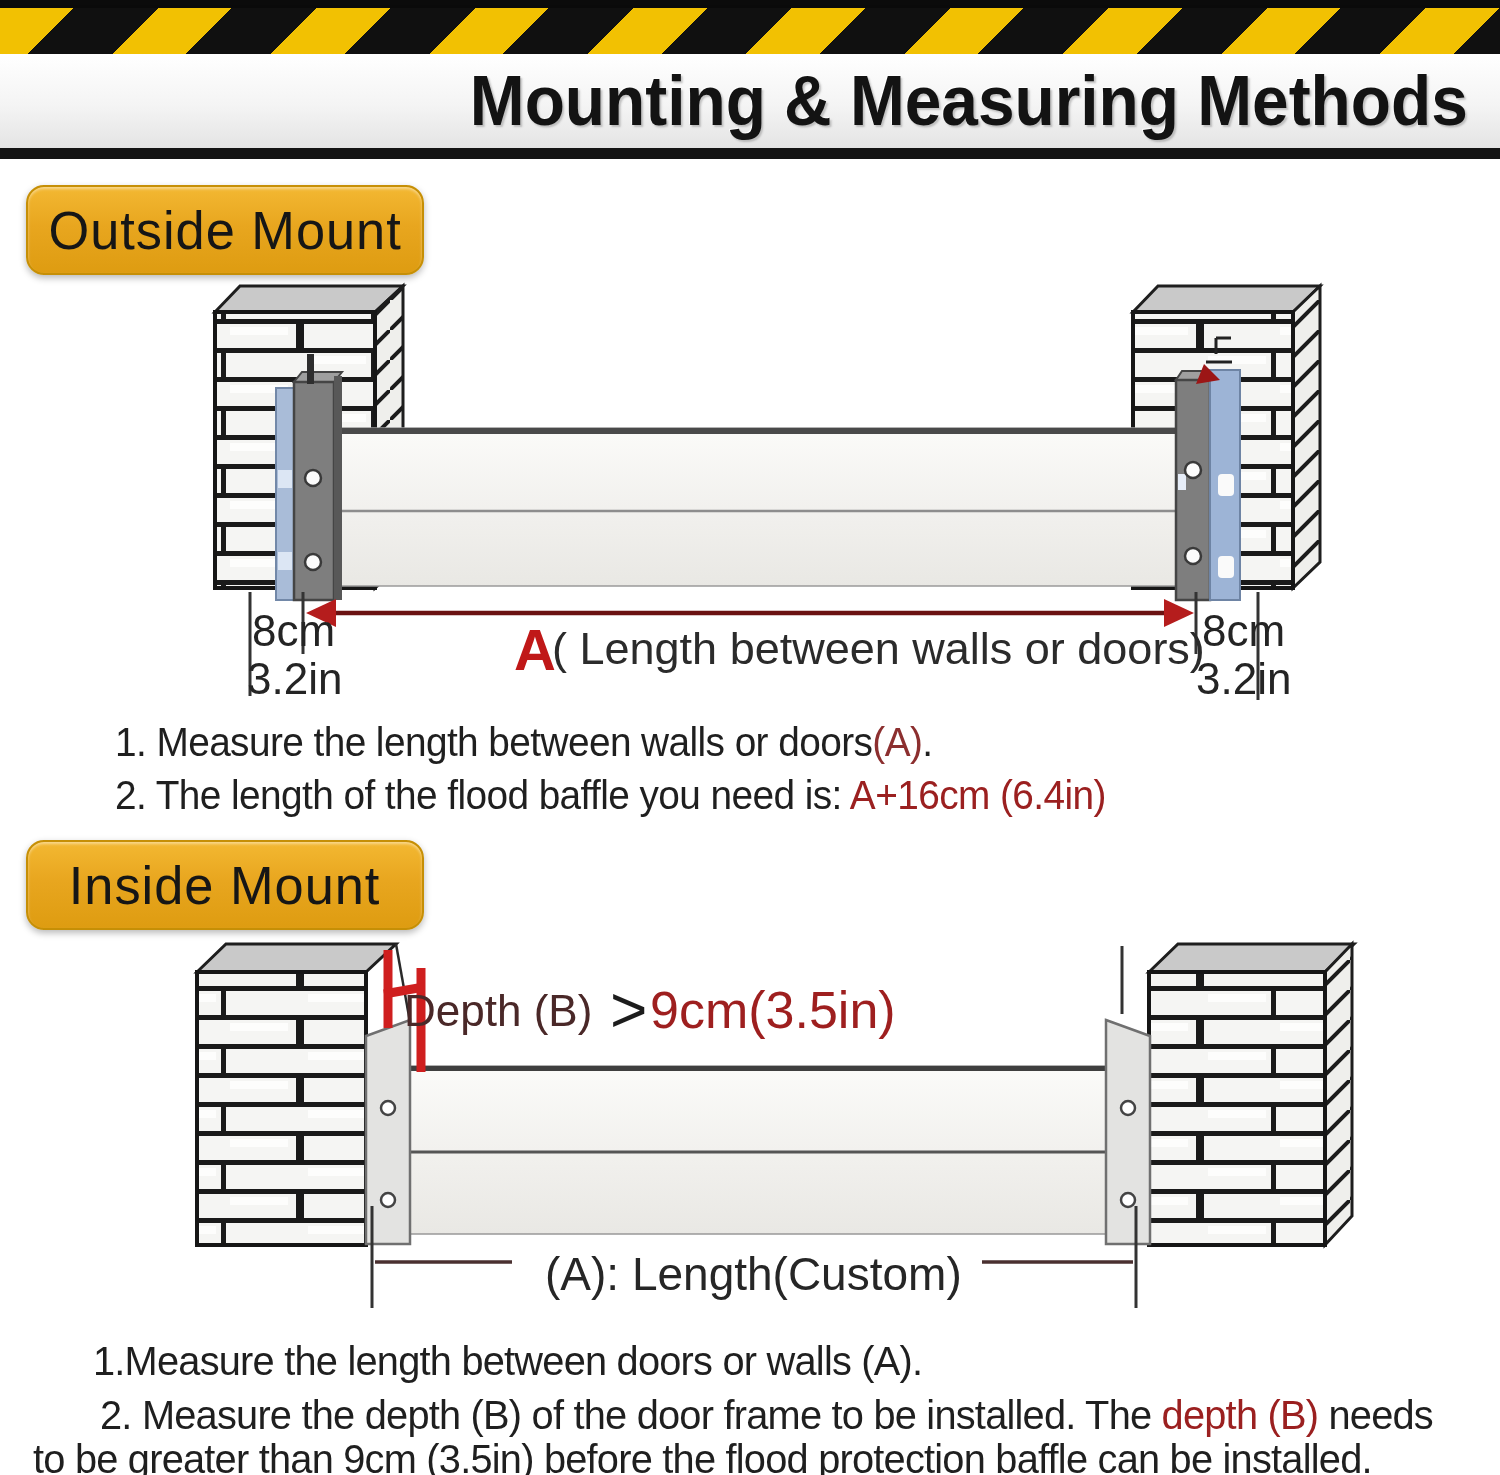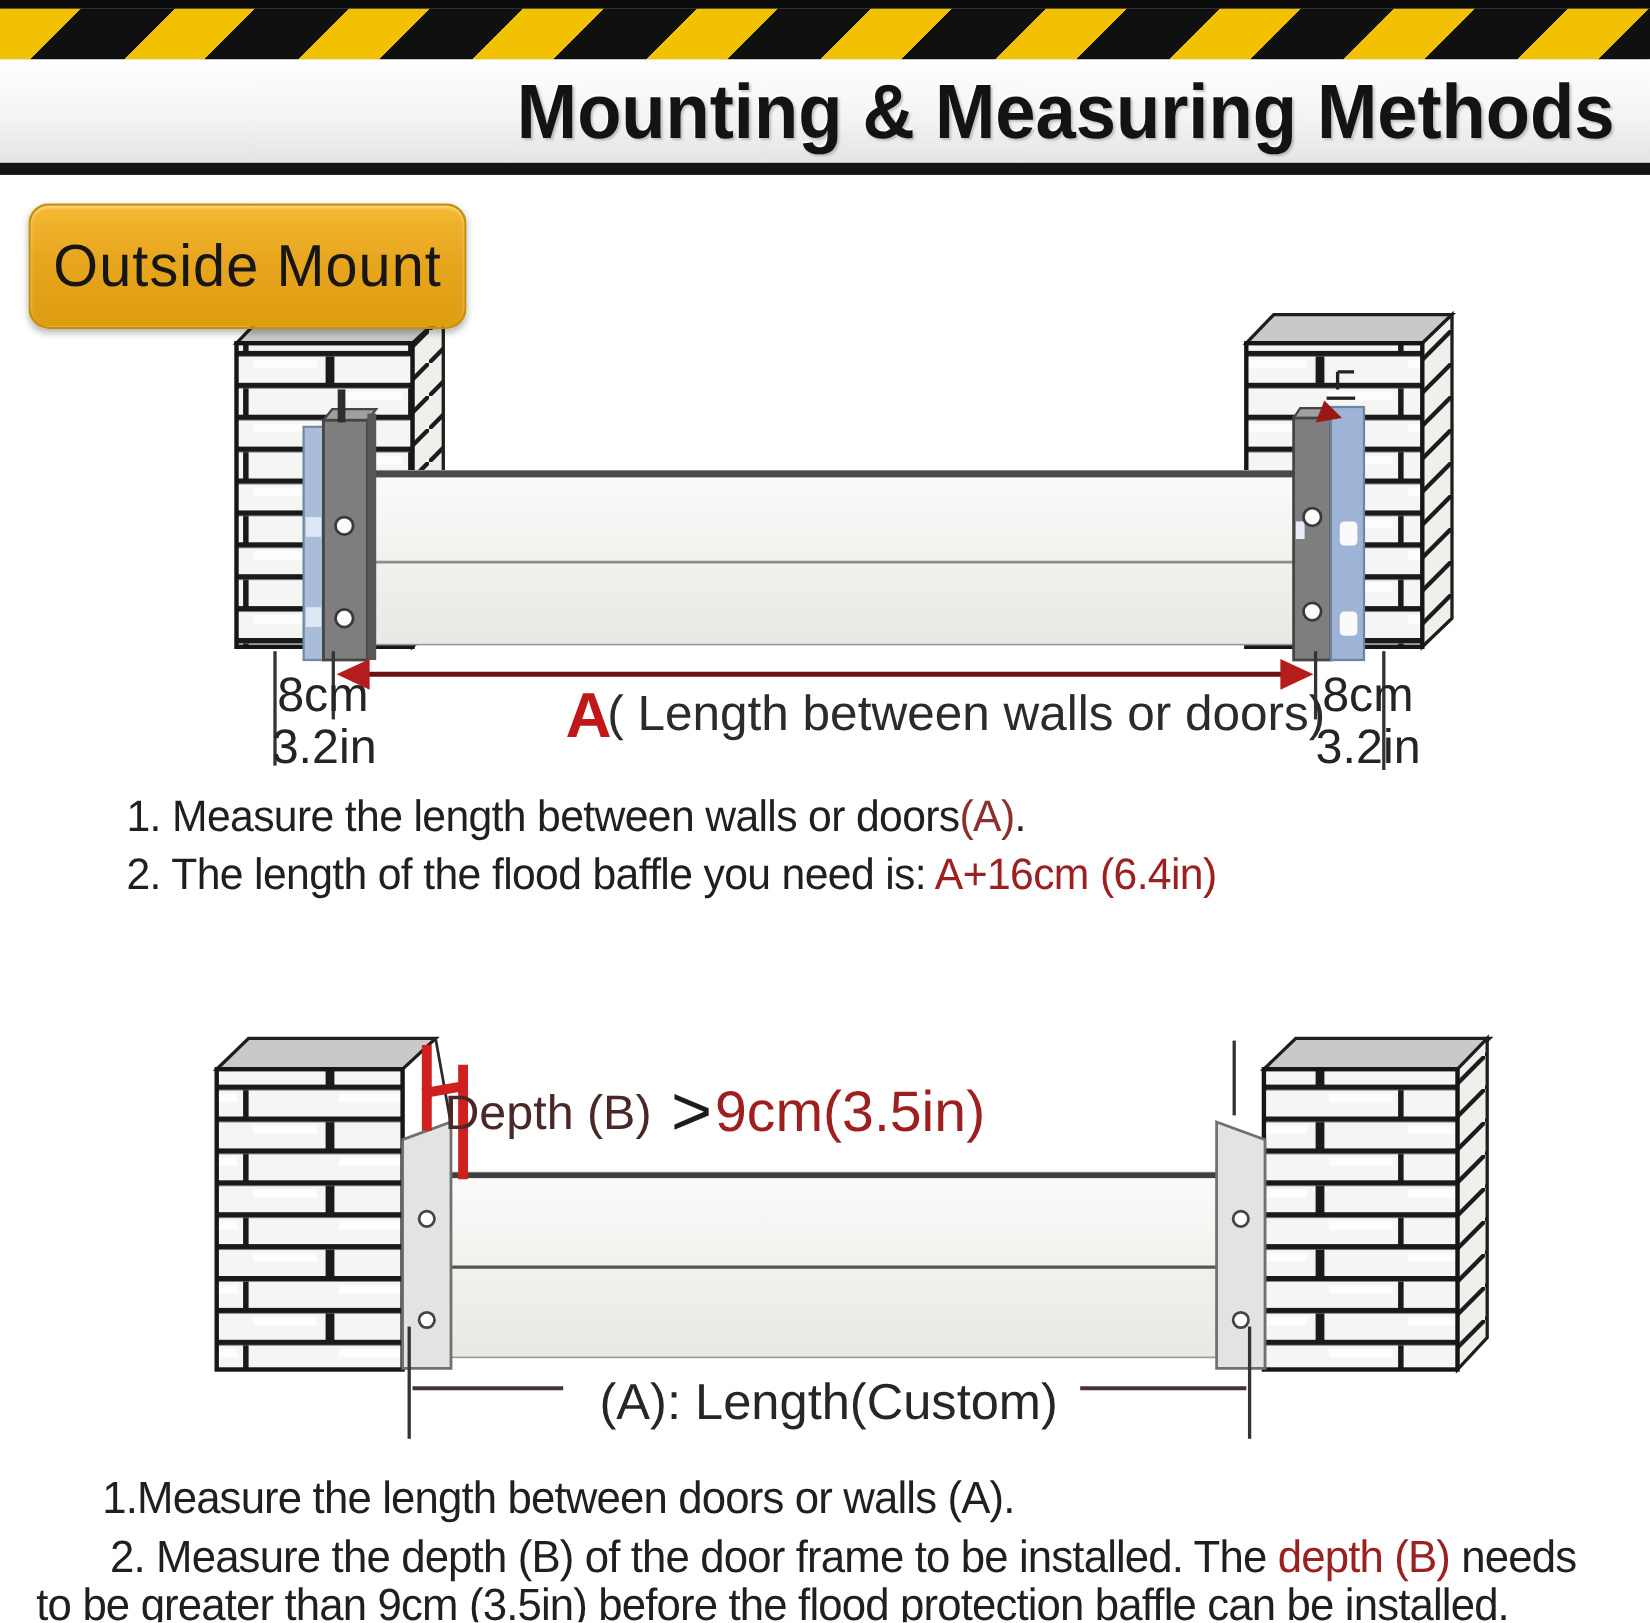--- a/index.html
+++ b/index.html
@@ -27,21 +27,21 @@
     box-shadow:0 2px 4px rgba(0,0,0,.35);}
   .hdr-banner{position:absolute;left:0;top:54px;width:1500px;height:94px;z-index:3;
     background:linear-gradient(180deg,#ffffff 0%,#f4f4f4 55%,#e4e4e4 100%);
     display:flex;align-items:center;justify-content:flex-end;}
   .hdr-title{font-size:70px;font-weight:700;color:#131313;letter-spacing:0;
     transform:scaleX(.94);transform-origin:center;
     text-shadow:2px 2px 2px rgba(130,130,130,.45), -1px -1px 0 rgba(255,255,255,.8);}
   .hdr-bar{position:absolute;left:0;top:148px;width:1500px;height:11px;background:var(--banner_black);z-index:3}
 
   
-  .badge{position:absolute;width:398px;height:114px;border-radius:18px;z-index:2;
+  .badge{position:absolute;width:398px;height:90px;border-radius:18px;z-index:2;
     background:linear-gradient(180deg,#F3B832 0%,var(--badge_gold) 45%,#DE9C11 100%);
     border:2px solid var(--badge_border);
     box-shadow:0 3px 7px rgba(0,0,0,.28), inset 0 2px 3px rgba(255,255,255,.45);
     display:flex;align-items:center;justify-content:center;}
   .badge span{font-size:54px;color:#161616;letter-spacing:1px;transform:scaleX(.97)}
   .badge.outside{left:26px;top:185px}
   .badge.inside{left:26px;top:840px}
 
   
   .steps{position:absolute;z-index:2;color:var(--ink);font-size:40px;line-height:53px;
@@ -203,20 +203,23 @@
         <line x1="375" y1="1262" x2="512" y2="1262" stroke="#4A3030" stroke-width="3.5"></line>
         <line x1="982" y1="1262" x2="1133" y2="1262" stroke="#4A3030" stroke-width="3.5"></line>
         <text x="545" y="1290" font-size="46" fill="#262626">(A): Length(Custom)</text>
       </g>
     </g>
   </svg>
 
   <div class="badge outside">
     <span>Outside Mount</span>
   </div>
+  <div class="badge inside">
+    <span>Inside Mount</span>
+  </div>
 
   <div class="steps top">
     <div><span>1. Measure the length between walls or doors</span><span class="red-soft">(A)</span><span>.</span></div>
     <div><span>2. The length of the flood baffle you need is: </span><span class="red">A+16cm (6.4in)</span></div>
   </div>
 
   <div class="b-line b1">1.Measure the length between doors or walls (A).</div>
   <div class="b-line b2"><span>2. Measure the depth (B) of the door frame to be installed. The </span><span class="red">depth (B)</span><span> needs</span></div>
   <div class="b-line b3">to be greater than 9cm (3.5in) before the flood protection baffle can be installed.</div>
 

